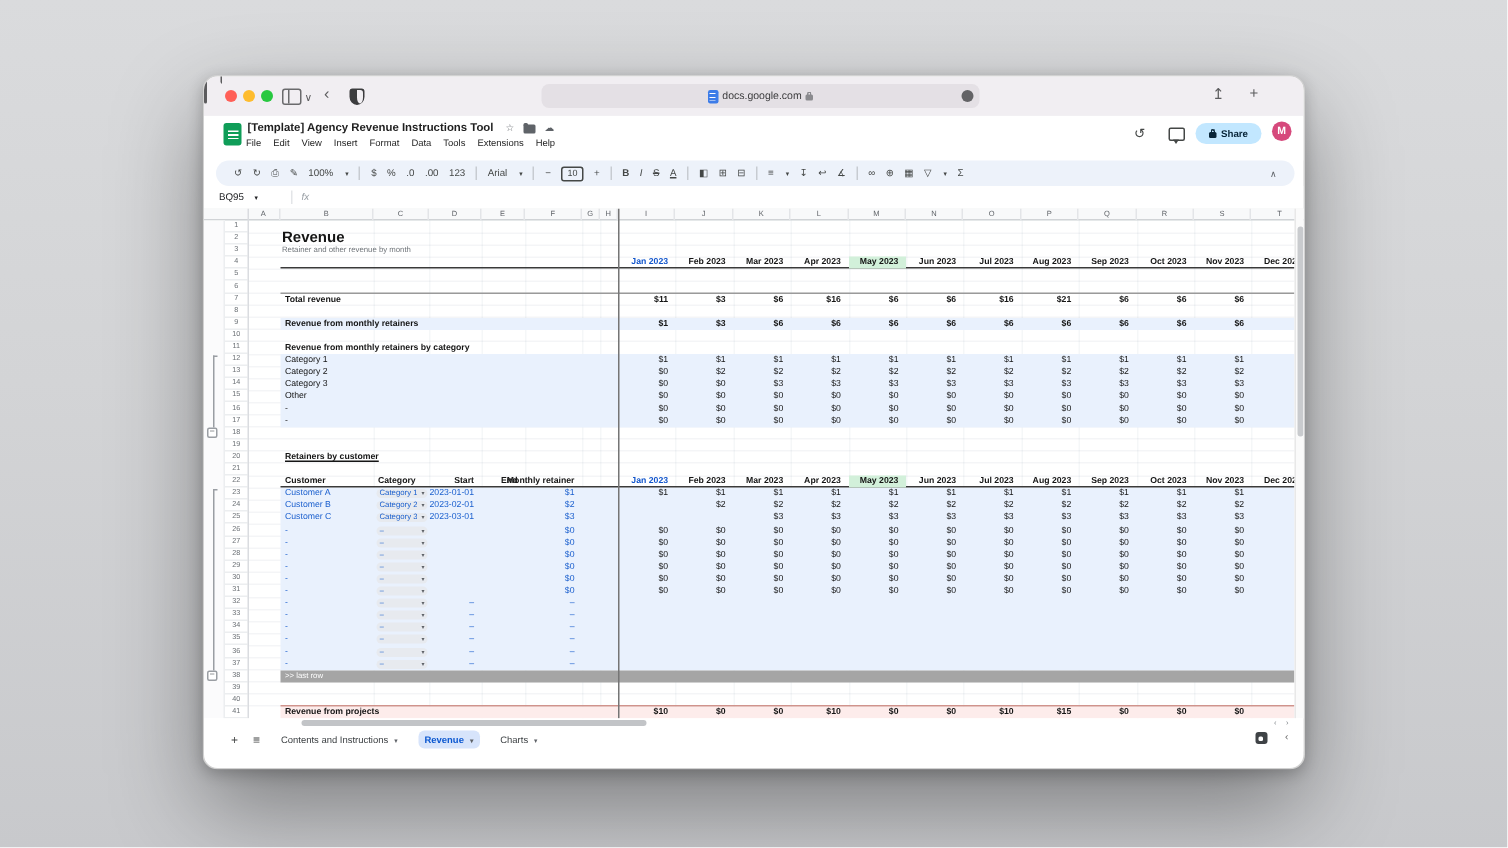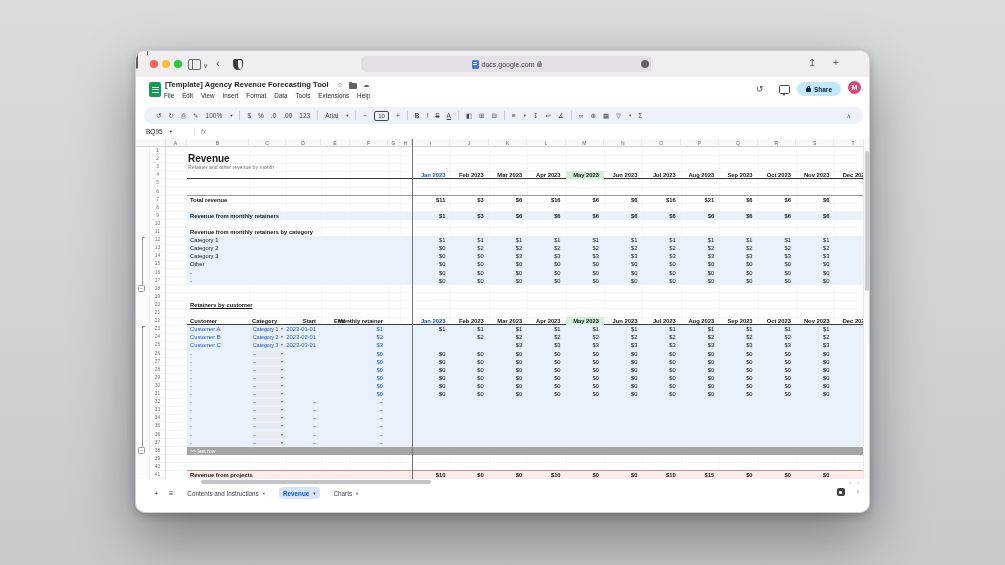--- a/index.html
+++ b/index.html
@@ -149,21 +149,21 @@
         <span class="lock-ic"></span>
       </div>
       <span class="urlcircle"></span>
       <span class="rightic share-up">↥</span>
       <span class="rightic newtab">+</span>
       <span class="tabs-ic"></span>
     </div>
 
     <div class="dochead">
       <span class="sheetslogo"></span>
-      <span class="doctitle">[Template] Agency Revenue Forecasting Tool</span>
+      <span class="doctitle">[Template] Agency Revenue Instructions Tool</span>
       <span class="titleic star">☆</span>
       <span class="folder-ic"></span>
       <span class="titleic cloud">☁</span>
       <div class="menubar">
         <span>File</span>
         <span>Edit</span>
         <span>View</span>
         <span>Insert</span>
         <span>Format</span>
         <span>Data</span>

